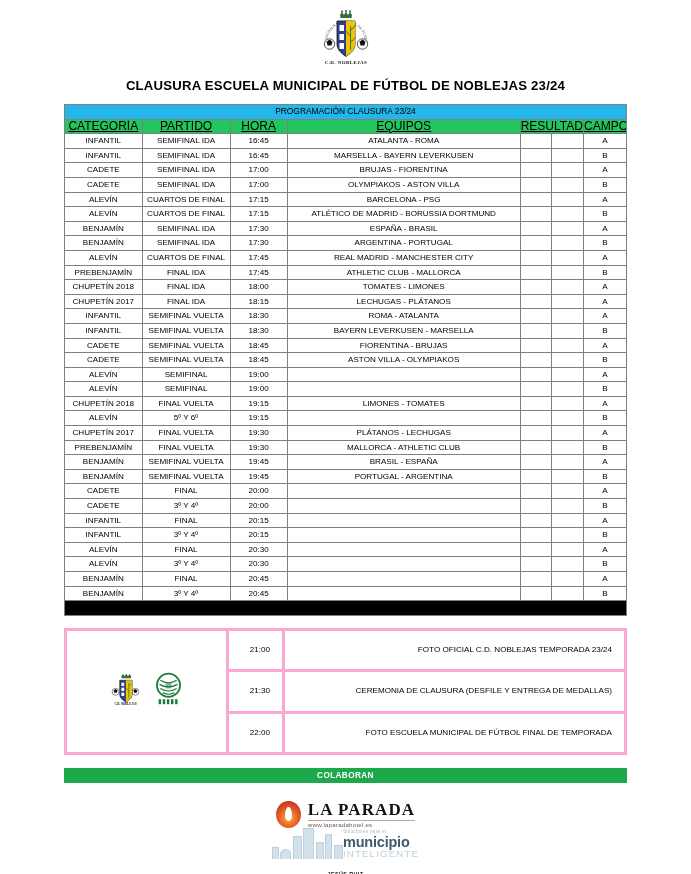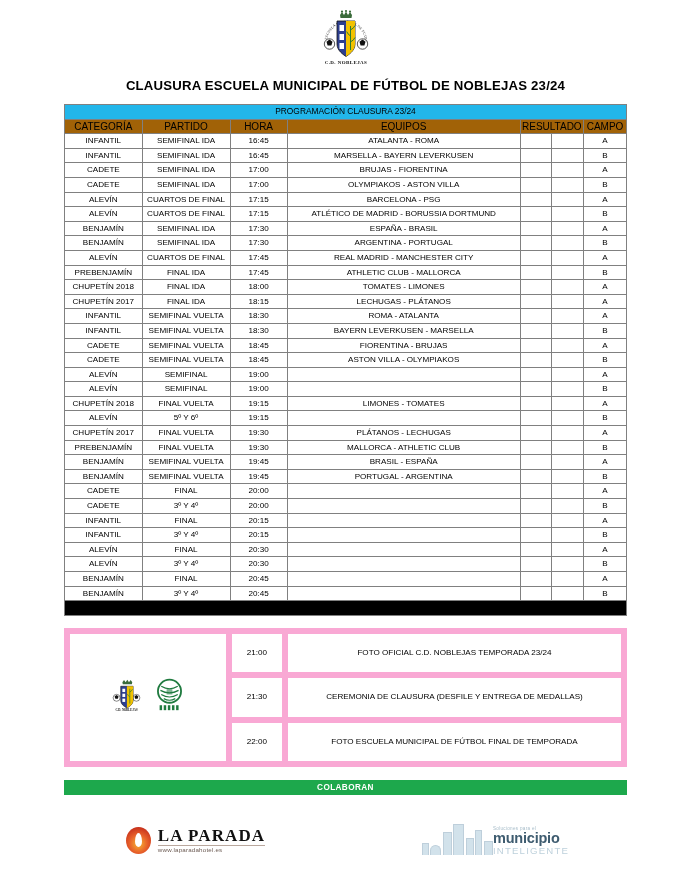--- a/index.html
+++ b/index.html
@@ -62,26 +62,27 @@
   .banner-row td {
     background: #22B6EA;
     color: #000000;
     font-weight: bold;
     font-size: 8.4px;
     height: 14px;
     line-height: 14px;
     border: 1px solid #000000;
   }
   .head-row th {
-    background: #a16207;
+    background: #22c55e;
     font-weight: bold;
-    font-size: 10px;
+    font-size: 12px;
     height: 14px;
     line-height: 14px;
     border: 1px solid #000000;
+    text-decoration: underline;
   }
   .cat-col   { width: 76px; }
   .part-col  { width: 86px; }
   .hora-col  { width: 56px; }
   .equip-col { width: 228px; }
   .res-col   { width: 31px; }
   .campo-col { width: 42px; }
 
   .black-band td {
     background: #000000;
@@ -94,25 +95,25 @@
     margin: 12px auto 0 auto;
     width: 563px;
   }
   table.cer {
     border-collapse: collapse;
     table-layout: fixed;
     width: 563px;
     font-size: 8.1px;
   }
   table.cer td {
-    border: 6px solid #f9a8d4;
+    border: 3px solid #f9a8d4;
     padding: 12px;
     height: 14.5px;
     line-height: 14.5px;
-    text-align: center;
+    text-align: right;
     vertical-align: middle;
     white-space: nowrap;
     overflow: hidden;
   }
   .cer-logo-cell { width: 162px; }
   .cer-time-cell { width: 56px; }
   .cer-logos {
     display: flex;
     align-items: center;
     justify-content: center;
@@ -133,20 +134,21 @@
     text-align: center;
     letter-spacing: 0.4px;
   }
 
   .sponsor-row {
     width: 600px;
     margin: 0 auto;
     display: flex;
     align-items: center;
     justify-content: space-around;
+    flex-direction: column;
   }
   .sponsor-row.r1 { margin-top: 18px; height: 54px; }
   .sponsor-row.r2 { margin-top: 16px; height: 56px; }
   .sponsor-slot {
     display: flex;
     align-items: center;
     justify-content: center;
     width: 200px;
     height: 100%;
   }

